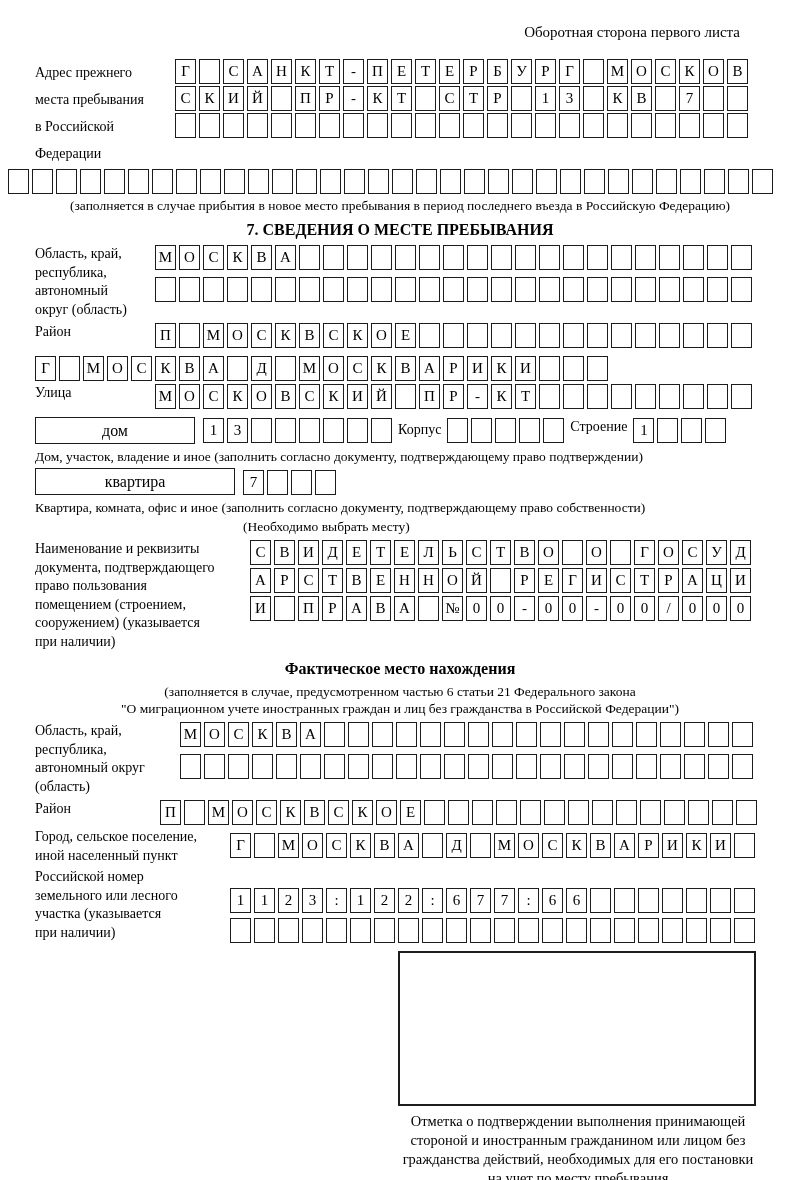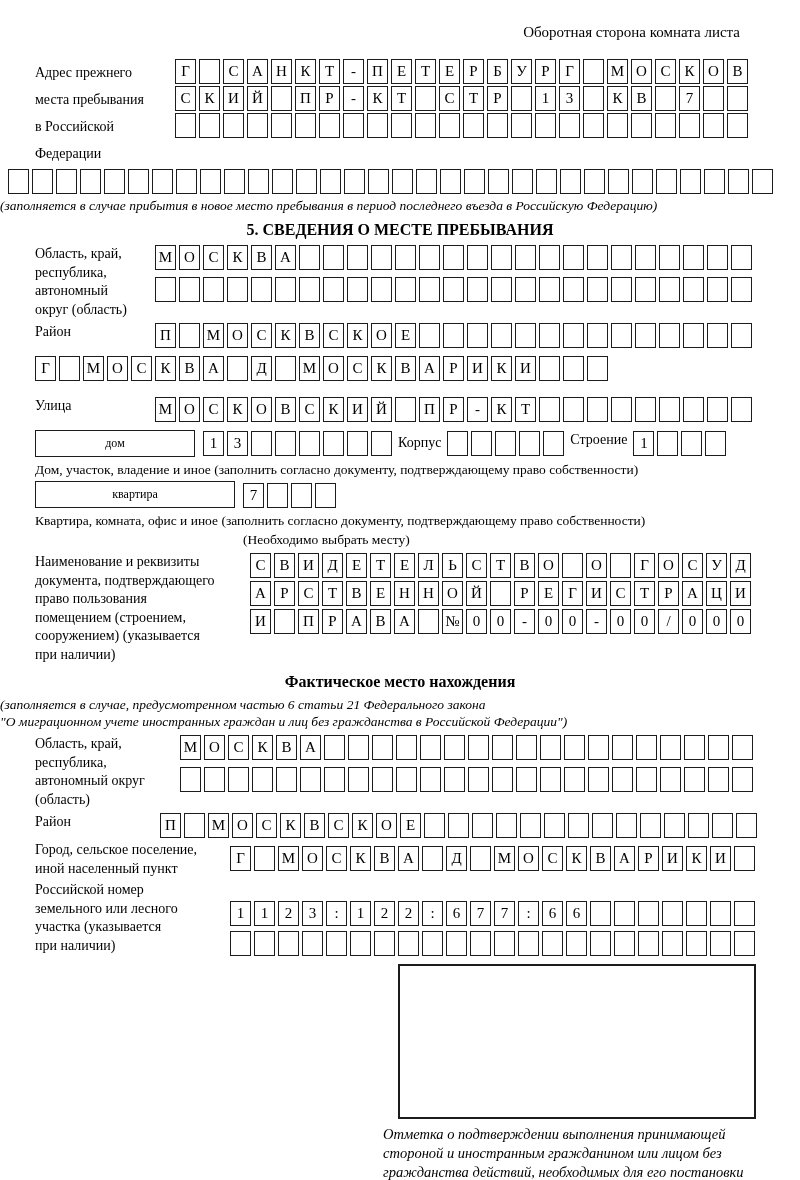--- a/index.html
+++ b/index.html
@@ -12,39 +12,39 @@
   .frow { display:flex; margin-left:35px; align-items:flex-start; }
   .flabel { font-size:14px; line-height:18.5px; white-space:pre-line; flex:none; }
   .rows { display:flex; flex-direction:column; }
   .cells { display:flex; flex:none; }
   .cell {
     width:21px; height:25px; flex:none; border:1.5px solid #1c1c1c; margin-right:3px;
     display:flex; align-items:center; justify-content:center;
     font-size:15px; line-height:1; background:#fff;
   }
   .cap { font-size:13.5px; line-height:17px; white-space:pre-line; }
-  .capc { text-align:left;font-style:italic; }
+  .capc { text-align:center; }
   .title { font-weight:bold; text-align:center; font-size:16px; line-height:20px; }
   .wbox {
     border:1.5px solid #1c1c1c; height:27px; flex:none;
-    display:flex; align-items:center; justify-content:center; font-size:12px;
+    display:flex; align-items:center; justify-content:center; font-size:16px;
   }
   .chk {
     width:20px; height:26px; flex:none; border:1.5px solid #1c1c1c;
     display:flex; align-items:center; justify-content:center; font-size:15px;
   }
   .stamp { border:2px solid #1c1c1c; width:358px; height:155px; margin:8px 0 0 398px; }
   .stampcap { width:390px; margin:6px 0 0 383px; font-size:14.5px; line-height:19px; }
 </style>
 </head>
 <body>
 
 <div class="page">
 
-  <div class="hdr">Оборотная сторона комната листа</div>
+  <div class="hdr">Оборотная сторона первого листа</div>
 
   <div class="frow" style="margin-top:18px">
     <div class="flabel" style="width:140px;line-height:27px">Адрес прежнего
 места пребывания
 в Российской
 Федерации</div>
     <div class="rows" style="gap:2px">
       <div class="cells">
           <div class="cell">Г</div>
           <div class="cell"></div>
@@ -154,21 +154,21 @@
       <div class="cell"></div>
       <div class="cell"></div>
       <div class="cell"></div>
       <div class="cell"></div>
       <div class="cell"></div>
       <div class="cell"></div>
       <div class="cell"></div>
     </div>
   <div class="cap capc" style="margin-top:3px">(заполняется в случае прибытия в новое место пребывания в период последнего въезда в Российскую Федерацию)</div>
 
-  <div class="title" style="margin-top:6px">5. СВЕДЕНИЯ О МЕСТЕ ПРЕБЫВАНИЯ</div>
+  <div class="title" style="margin-top:6px">7. СВЕДЕНИЯ О МЕСТЕ ПРЕБЫВАНИЯ</div>
 
   <div class="frow" style="margin-top:5px">
     <div class="flabel" style="width:120px">Область, край,
 республика,
 автономный
 округ (область)</div>
     <div class="rows" style="gap:7px">
       <div class="cells">
           <div class="cell">М</div>
           <div class="cell">О</div>
@@ -279,21 +279,21 @@
         <div class="cell">Р</div>
         <div class="cell">И</div>
         <div class="cell">К</div>
         <div class="cell">И</div>
         <div class="cell"></div>
         <div class="cell"></div>
         <div class="cell"></div>
       </div>
   </div>
 
-  <div class="frow" style="margin-top:16px">
+  <div class="frow" style="margin-top:3px">
     <div class="flabel" style="width:120px">Улица</div>
     <div class="cells">
         <div class="cell">М</div>
         <div class="cell">О</div>
         <div class="cell">С</div>
         <div class="cell">К</div>
         <div class="cell">О</div>
         <div class="cell">В</div>
         <div class="cell">С</div>
         <div class="cell">К</div>
@@ -338,21 +338,21 @@
         <div class="cell"></div>
       </div>
     <span class="flabel" style="margin:0 6px 6px 3px">Строение</span>
     <div class="cells">
         <div class="cell">1</div>
         <div class="cell"></div>
         <div class="cell"></div>
         <div class="cell"></div>
       </div>
   </div>
-  <div class="cap" style="margin:4px 0 0 35px">Дом, участок, владение и иное (заполнить согласно документу, подтверждающему право собственности)</div>
+  <div class="cap" style="margin:4px 0 0 35px">Дом, участок, владение и иное (заполнить согласно документу, подтверждающему право подтверждении)</div>
 
   <div class="frow" style="margin-top:3px;align-items:flex-end">
     <div class="wbox" style="width:200px">квартира</div>
     <div class="cells" style="margin-left:8px">
         <div class="cell">7</div>
         <div class="cell"></div>
         <div class="cell"></div>
         <div class="cell"></div>
       </div>
   </div>

